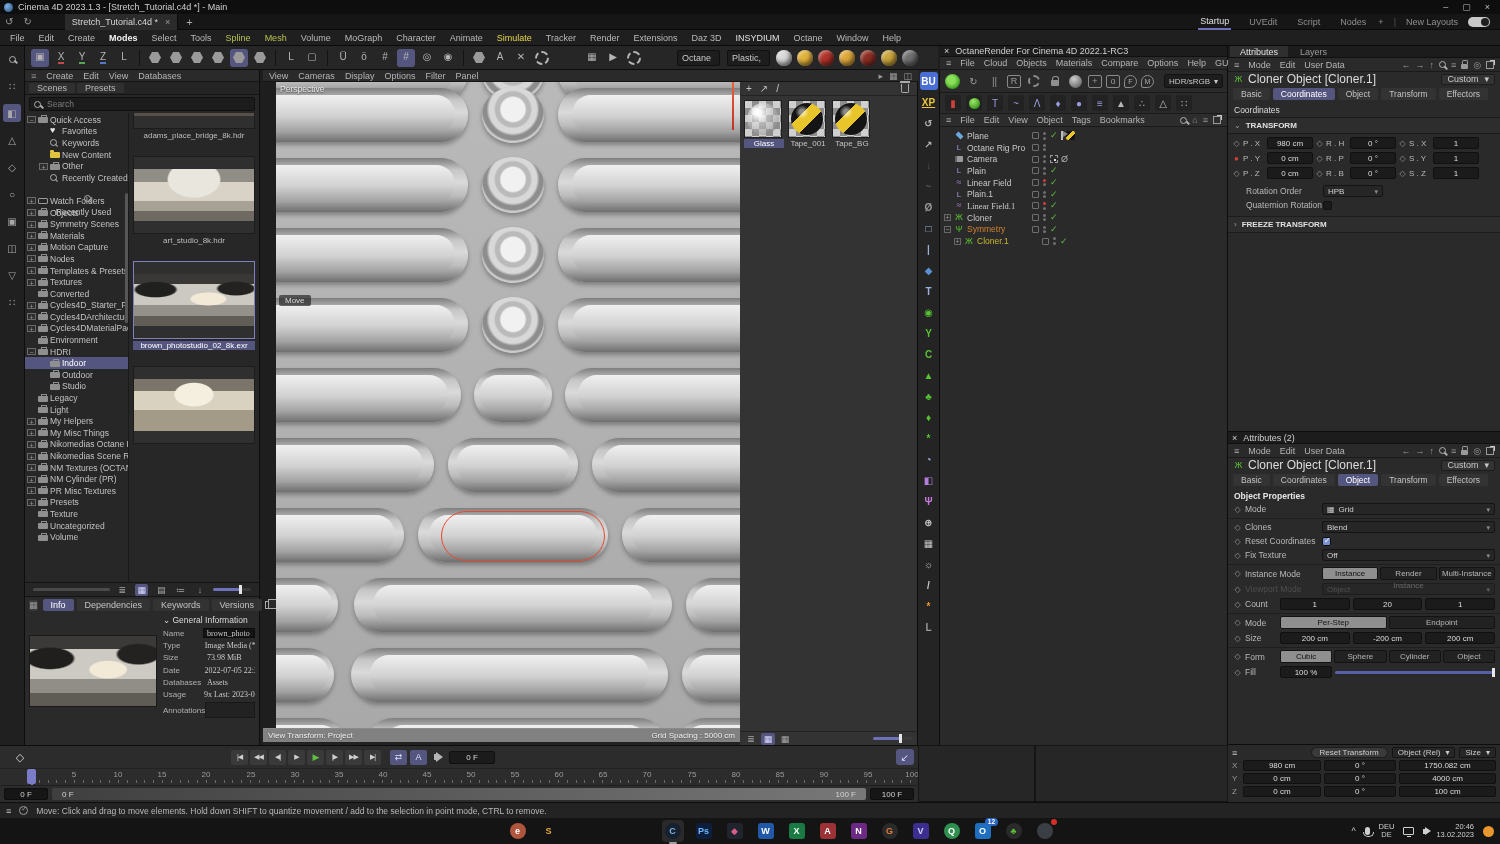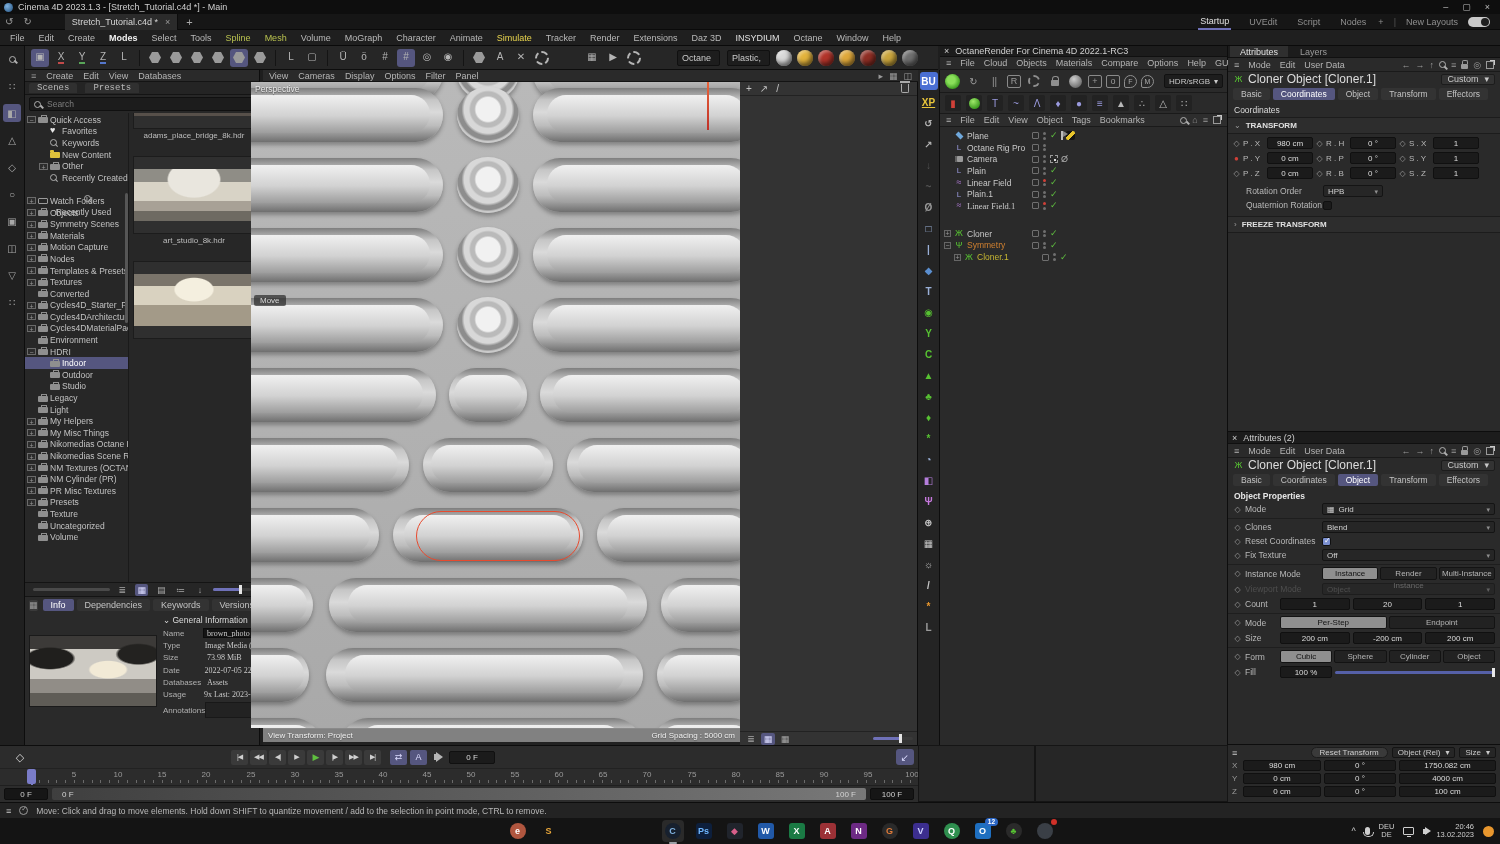--- a/index.html
+++ b/index.html
@@ -50,21 +50,21 @@
   #leftrail{left:0;top:46px;width:25px;height:699px;background:#202020;border-right:1px solid #0d0d0d;display:flex;flex-direction:column;align-items:center;gap:9px;padding-top:4px;}
   .railbtn{width:18px;height:18px;border-radius:3px;display:flex;align-items:center;justify-content:center;color:#a8a8a8;font-size:10px;}
   .railbtn.active{background:#55567f;}
   .icon-search{width:7px;height:7px;border:1.5px solid #b0b0b0;border-radius:50%;position:relative;display:inline-block;}
   .icon-search::after{content:"";position:absolute;width:4px;height:1.5px;background:#b0b0b0;transform:rotate(45deg);right:-3.5px;bottom:-1px;}
 
   
   #browser{left:25px;top:70px;width:235px;height:675px;background:#272727;border-right:1px solid #0d0d0d;display:flex;flex-direction:column;}
   .bmenu{height:12px;display:flex;gap:10px;align-items:center;padding:0 6px;background:#2a2a2a;border-bottom:1px solid #141414;color:#b5b5b5;}
   .bmenu .burger{color:#9a9a9a;}
-  .btabs{height:13px;display:flex;gap:8px;padding:1px 4px;background:#242424;border-bottom:1px solid #141414;font-family:Liberation Mono, monospace;}
+  .btabs{height:13px;display:flex;gap:2px;padding:1px 4px;background:#242424;border-bottom:1px solid #141414;}
   .btabs span{padding:0 8px;background:#303030;border-radius:2px 2px 0 0;color:#b9b9b9;line-height:11px;}
   .bsearch{height:14px;margin:2px 4px;background:#1c1c1c;border:1px solid #101010;border-radius:2px;display:flex;align-items:center;padding:0 4px;gap:4px;}
   .bsearch input{flex:1;background:transparent;border:none;outline:none;color:#cfcfcf;font-size:8.5px;font-family:inherit;}
   .bsearch input::placeholder{color:#7d7d7d;}
   .bbody{flex:1;display:flex;overflow:hidden;border-bottom:1px solid #141414;}
   .btree{width:103px;overflow:hidden;padding-top:1px;position:relative;}
   .trow{height:11.6px;display:flex;align-items:center;gap:2px;white-space:nowrap;color:#c3c3c3;font-size:8.5px;}
   .trow.sel{background:#55567f;color:#fff;}
   .texp{width:9px;flex:0 0 9px;font-size:7px;color:#9a9a9a;text-align:center;line-height:7px;}
   .texp:not(:empty){border:1px solid #6a6a6a;background:#2c2c2c;height:7px;}
@@ -112,21 +112,21 @@
   .gihead{color:#dcdcdc;font-size:8.5px;margin-bottom:3px;}
   .girow{display:flex;margin-bottom:3.2px;align-items:center;}
   .girow .gk{width:44px;color:#b0b0b0;font-size:8px;}
   .girow .gv{color:#c9c9c9;font-size:8px;white-space:nowrap;overflow:hidden;font-family:Liberation Serif, serif;}
   .girow .gv.input{background:#141414;border:1px solid #0c0c0c;padding:0 3px;min-width:52px;height:10px;line-height:9px;}
   .girow .gv.boxv{background:#222;border:1px solid #181818;width:56px;height:16px;}
 
   
   #vpheader{left:263px;top:70px;width:655px;height:12px;background:#2a2a2a;display:flex;align-items:center;gap:10px;padding:0 6px;border-bottom:1px solid #141414;color:#b5b5b5;}
   .vph-icons{margin-left:auto;display:flex;gap:6px;color:#9a9a9a;}
-  #viewport{left:251px;top:82px;width:563px;height:646px;background:linear-gradient(180deg,#b9b9b9,#b0b0b0 60%,#a9a9a9);overflow:hidden;border-right:1px solid #0d0d0d;}
+  #viewport{left:276px;top:82px;width:563px;height:646px;background:linear-gradient(180deg,#b9b9b9,#b0b0b0 60%,#a9a9a9);overflow:hidden;border-right:1px solid #0d0d0d;}
   .vplabel{position:absolute;left:4px;top:2px;color:#e8e8e8;text-shadow:0 1px 1px #555;font-size:8.5px;z-index:5;}
   .shape{position:absolute;}
   .pill,.cap{border-radius:999px;background:linear-gradient(180deg,#7e7e7e,#c6c6c6 22%,#dadada 45%,#bcbcbc 70%,#6f6f6f);box-shadow:0 3px 4px rgba(50,50,50,.4);}
   .pill::after,.cap::after{content:"";position:absolute;left:6%;right:6%;top:13%;bottom:16%;border-radius:999px;background:linear-gradient(180deg,#f0f0f0,#d2d2d2 55%,#9d9d9d);}
   .ballgroup{border-radius:50%;background:radial-gradient(circle at 50% 40%,#f1f1f1 0 26%,#bababa 30% 38%,#d8d8d8 42% 52%,#8d8d8d 58% 66%,#cacaca 70% 82%,#7a7a7a 88%);box-shadow:0 3px 4px rgba(50,50,50,.4);}
   .outline{border:1px solid #e84a2e;border-radius:999px;z-index:4;}
   .axisline{background:linear-gradient(180deg,#e8643a,#c03028);z-index:3;}
   .movehint{position:absolute;left:3px;top:213px;background:rgba(45,45,45,.72);color:#d8d8d8;font-size:8px;padding:1px 6px;border-radius:2px;z-index:6;}
   #vpfooter{left:263px;top:728px;width:477px;height:14px;background:rgba(135,135,135,.95);display:flex;align-items:center;justify-content:space-between;padding:0 5px;color:#efefef;text-shadow:0 1px 1px #5a5a5a;font-size:8px;border-top:1px solid #8a8a8a;}
   #vpfootstrip{left:263px;top:742px;width:477px;height:3px;background:#222;}
@@ -785,20 +785,24 @@
 
       <div class="fcell cut">
             <div class="fimg t0"></div>
             <div class="flabel">adams_place_bridge_8k.hdr</div>
           </div>
           <div class="fcell">
             <div class="fimg t1"></div>
             <div class="flabel">art_studio_8k.hdr</div>
           </div>
           <div class="fcell">
+            <div class="fimg fsel t3"></div>
+            <div class="flabel fsel-label">brown_photostudio_02_8k.exr</div>
+          </div>
+          <div class="fcell">
             <div class="fimg t4"></div>
 
           </div>
         </div>
     </div>
     <div class="bslider">
       <span class="hslider"></span>
       <span class="vbtn">≣</span>
       <span class="vbtn active">▦</span>
       <span class="vbtn">▤</span>
@@ -925,20 +929,35 @@
   </div>
   <div id="vpfootstrip" class="abs"></div>
 
   <div id="matman" class="abs">
     <div class="mmtb">
       <span>+</span>
       <span>↗</span>
       <span>/</span>
       <span class="icon-trash"></span>
     </div>
+    <div class="mats">
+
+    <div class="matcell">
+          <div class="matball mat-glass"></div>
+          <div class="matlabel msel">Glass</div>
+        </div>
+        <div class="matcell">
+          <div class="matball mat-tape"></div>
+          <div class="matlabel">Tape_001</div>
+        </div>
+        <div class="matcell">
+          <div class="matball mat-tape"></div>
+          <div class="matlabel">Tape_BG</div>
+        </div>
+      </div>
     <div class="mmfoot">
       <span style="display:flex;gap:3px;">
 
       <span class="vbtn">≣</span>
           <span class="vbtn active">▦</span>
           <span class="vbtn">▦</span>
         </span>
       <span class="zslider"></span>
     </div>
   </div>
@@ -1174,21 +1193,21 @@
           <span class="oico ico-field"></span>
           <span class="oname">Linear Field.1</span>
           <span class="osq"></span>
           <span class="odots red">
             <i></i>
             <i></i>
           </span>
           <span class="ochk show"></span>
 
         </div>
-        <div class="orow" style="padding-left: 4px; margin-top: 16px;">
+        <div class="orow" style="padding-left: 4px;">
           <span class="oexp">+</span>
           <span class="oico ico-cloner"></span>
           <span class="oname">Cloner</span>
           <span class="osq"></span>
           <span class="odots">
             <i></i>
             <i></i>
           </span>
           <span class="ochk show"></span>
 

